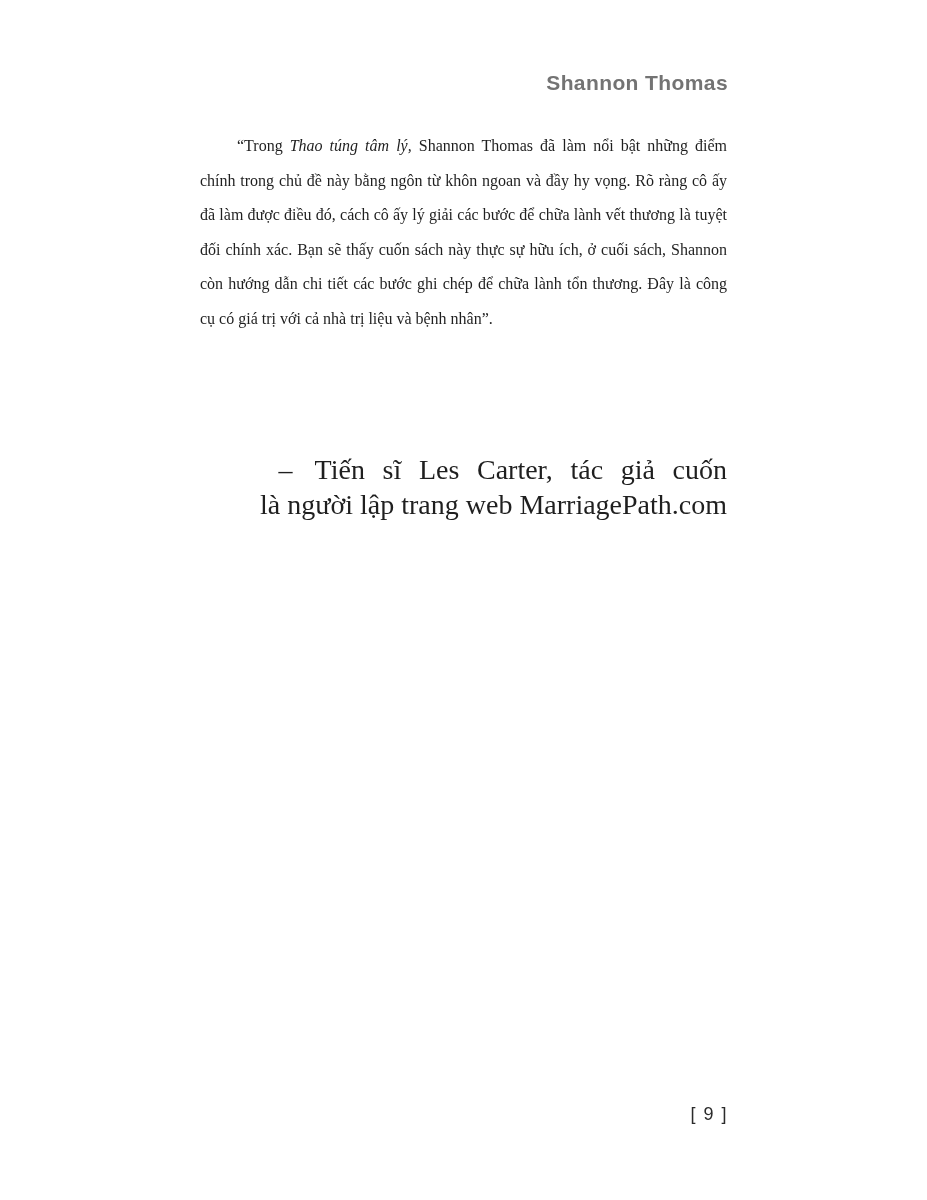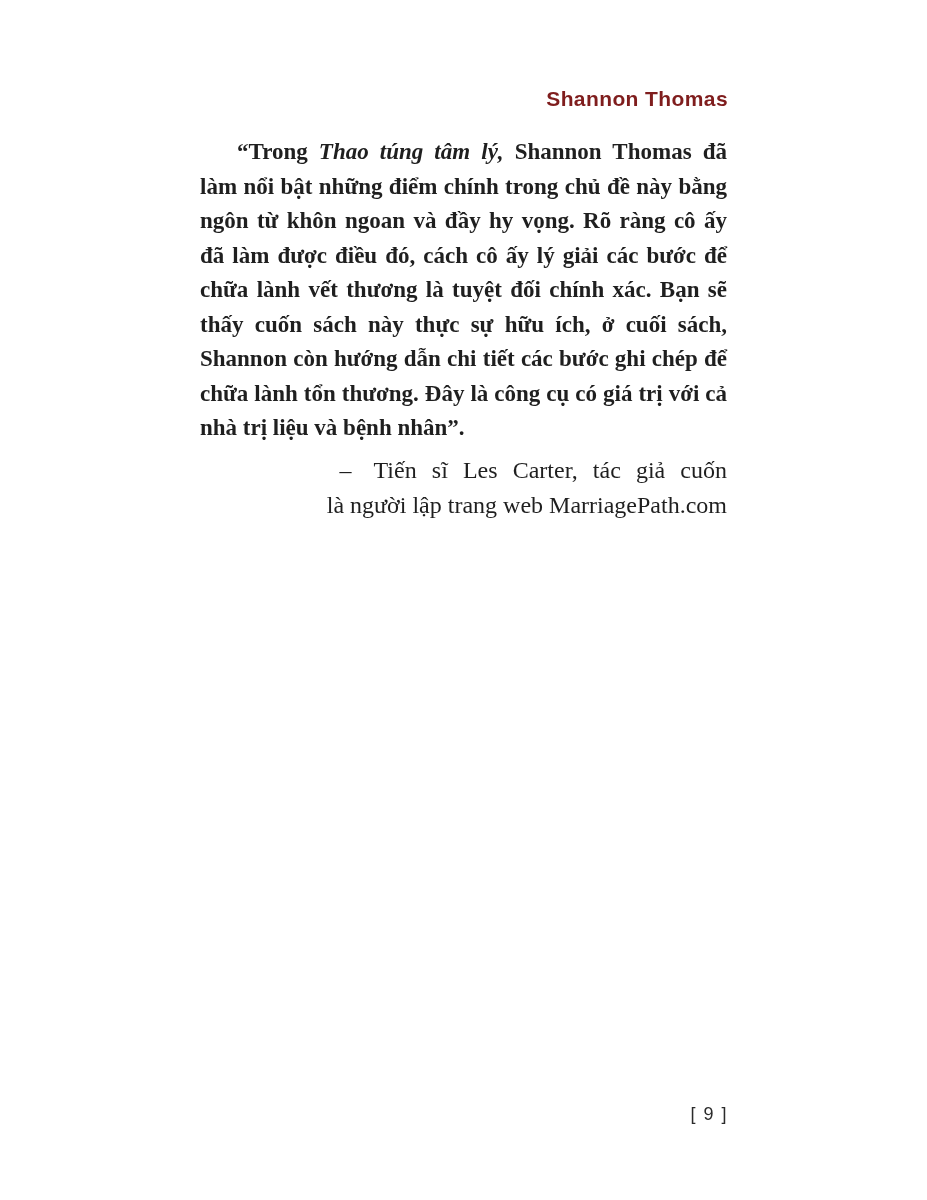--- a/index.html
+++ b/index.html
@@ -17,43 +17,41 @@
     color: #1f1f1f;
   }
   .running-header {
     position: absolute;
     top: 71px;
     right: 199px;
     font-family: "Liberation Sans", sans-serif;
     font-size: 21px;
     font-weight: 600;
     letter-spacing: 0.4px;
-    color: #7f1d1d;
+    color: #737373;
     white-space: nowrap;
-    margin-top: 16px;
   }
   .quote-block {
     position: absolute;
-    top: 135px;
+    top: 129px;
     left: 200px;
     width: 527px;
-    font-size: 23px;
+    font-size: 16px;
     line-height: 34.5px;
     text-align: justify;
     text-indent: 37px;
     color: #1f1f1f;
-    font-weight: bold;
   }
   .italic { font-style: italic; }
   .attribution-block {
     position: absolute;
     top: 453px;
     left: 200px;
     width: 527px;
-    font-size: 24px;
+    font-size: 28px;
     line-height: 34.5px;
     text-align: right;
     color: #1f1f1f;
   }
   .attribution-line1 { word-spacing: 0.38em; }
   .dash-gap {
     display: inline-block;
     width: 22px;
   }
   .page-number {

